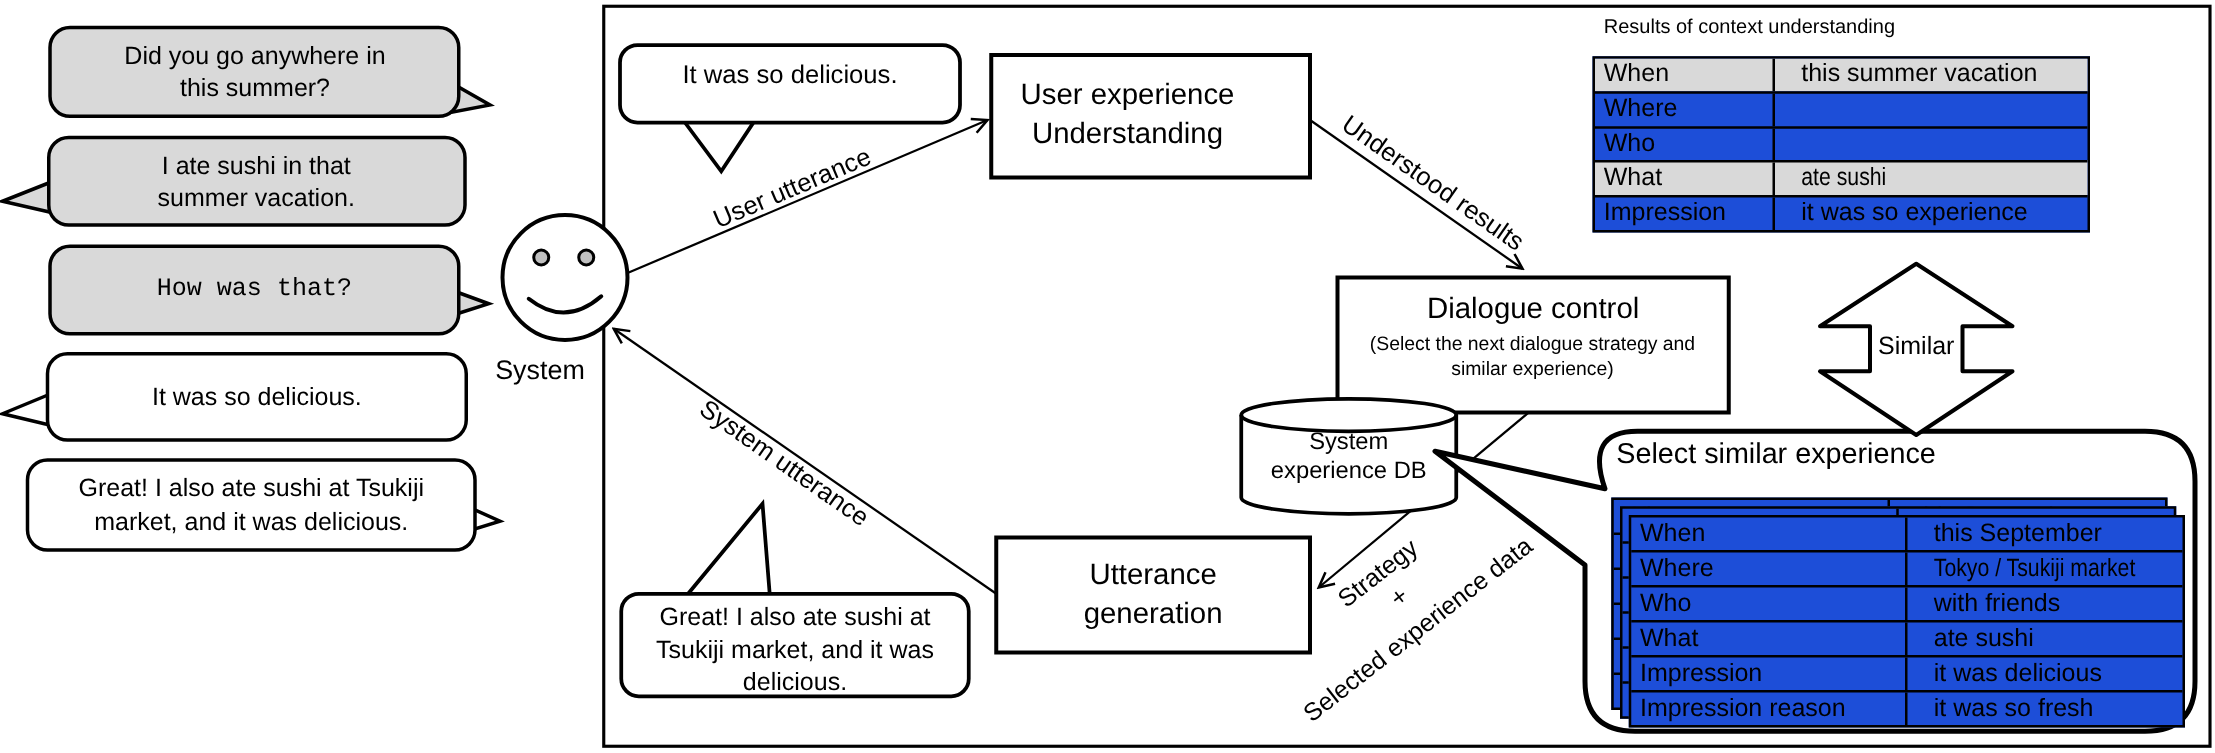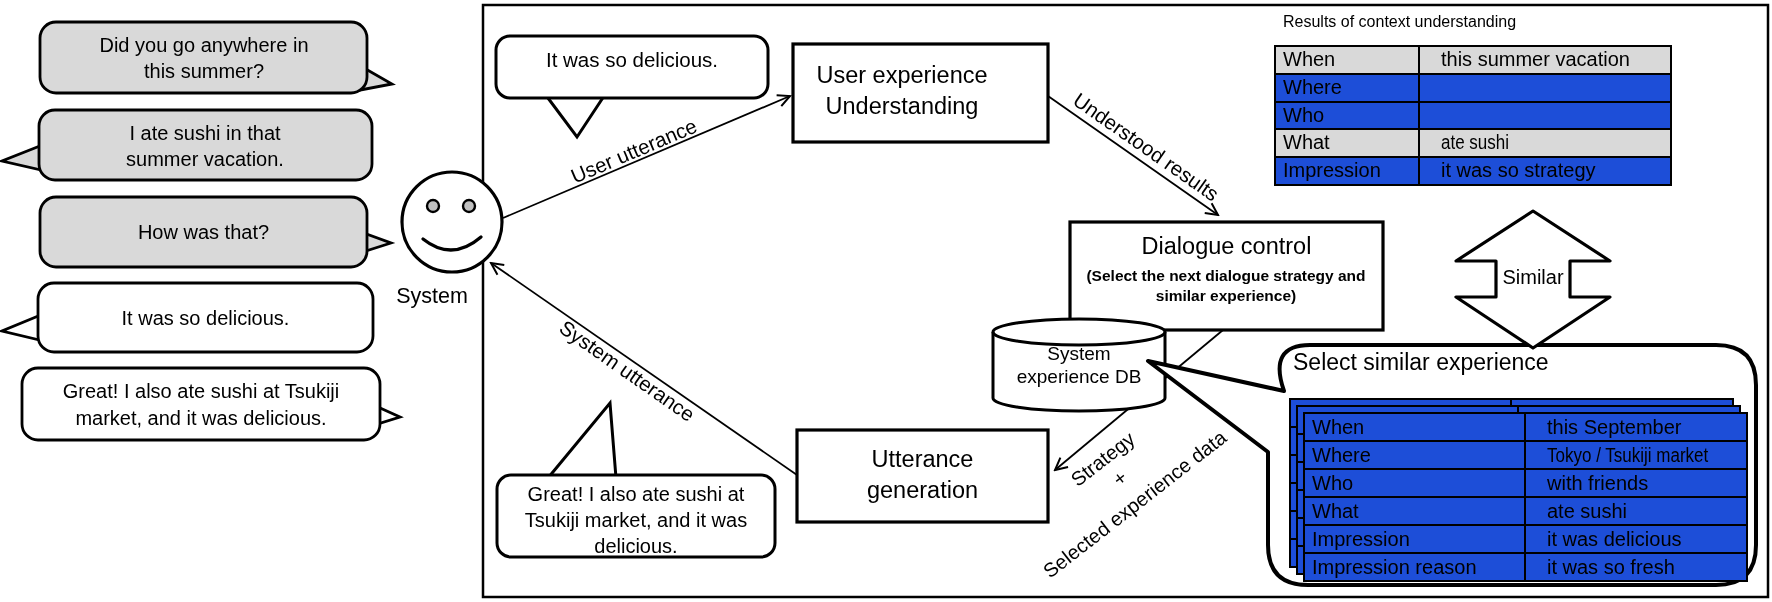--- a/index.html
+++ b/index.html
@@ -71,36 +71,36 @@
     <rect x="497" y="475" width="278" height="82" rx="14" fill="#fff" stroke="#000" stroke-width="3"></rect>
 
     <circle cx="452" cy="222" r="50" fill="#fff" stroke="#000" stroke-width="3.2"></circle>
     <circle cx="433" cy="206" r="6" fill="#c0c0c0" stroke="#000" stroke-width="2.4"></circle>
     <circle cx="469" cy="206" r="6" fill="#c0c0c0" stroke="#000" stroke-width="2.4"></circle>
     <path d="M 423,239 Q 452,262 481,237" fill="none" stroke="#000" stroke-width="3.2" stroke-linecap="round"></path>
   </svg>
 
   <div class="txt ctr" style="left:88px;top:32px;width:232px;font-size:20px;line-height:26px;">Did you go anywhere in this summer?</div>
   <div class="txt ctr" style="left:110px;top:120px;width:190px;font-size:20px;line-height:26px;">I ate sushi in that summer vacation.</div>
-  <div class="txt ctr" style="left:50px;top:219px;width:307px;font-size:20px;line-height:26px;">How was that?</div>
+  <div class="txt ctr" style="left:50px;top:219px;width:307px;font-size:20px;line-height:26px;font-family:Liberation Mono, monospace;">How was that?</div>
   <div class="txt ctr" style="left:48px;top:305px;width:315px;font-size:20px;line-height:26px;">It was so delicious.</div>
   <div class="txt ctr" style="left:36px;top:378px;width:330px;font-size:20px;line-height:27px;">Great! I also ate sushi at Tsukiji market, and it was delicious.</div>
 
   <div class="txt ctr" style="left:392px;top:284px;width:80px;font-size:21.5px;">System</div>
 
   <div class="txt ctr" style="left:496px;top:48px;width:272px;font-size:20.5px;">It was so delicious.</div>
   <div class="txt ctr" style="left:509px;top:481px;width:254px;font-size:20px;line-height:26px;">Great! I also ate sushi at Tsukiji market, and it was delicious.</div>
 
   <div class="txt ctr" style="left:793px;top:60px;width:218px;font-size:23.5px;line-height:31px;">
     <div>User experience</div>
     <div>Understanding</div>
   </div>
 
   <div class="txt ctr" style="left:1070px;top:233px;width:313px;font-size:23.5px;">Dialogue control</div>
-  <div class="txt ctr" style="left:1086px;top:266px;width:280px;font-size:15.5px;line-height:19.5px;font-weight:bold;">(Select the next dialogue strategy and similar experience)</div>
+  <div class="txt ctr" style="left:1086px;top:266px;width:280px;font-size:15.5px;line-height:19.5px;">(Select the next dialogue strategy and similar experience)</div>
 
   <div class="txt ctr" style="left:797px;top:444px;width:251px;font-size:23.5px;line-height:31px;">
     <div>Utterance</div>
     <div>generation</div>
   </div>
 
   <div class="txt ctr" style="left:993px;top:342px;width:172px;font-size:19px;line-height:23px;">
     <div>System</div>
     <div>experience DB</div>
   </div>
@@ -126,21 +126,21 @@
     <div class="tbl-row">
       <div class="cell-l">Who</div>
       <div class="cell-v"></div>
     </div>
     <div class="tbl-row shaded">
       <div class="cell-l">What</div>
       <div class="cell-v"><span class="condensed">ate sushi</span></div>
     </div>
     <div class="tbl-row">
       <div class="cell-l">Impression</div>
-      <div class="cell-v">it was so strategy</div>
+      <div class="cell-v">it was so experience</div>
     </div>
   </div>
 
   <div class="txt" style="left:1293px;top:349px;width:420px;font-size:23px;">Select similar experience</div>
 
   <div class="tbl sim" style="left:1289px;top:398px;width:441px;">
     <div class="tbl-row">
       <div class="cell-l">When</div>
       <div class="cell-v">this September</div>
     </div>

